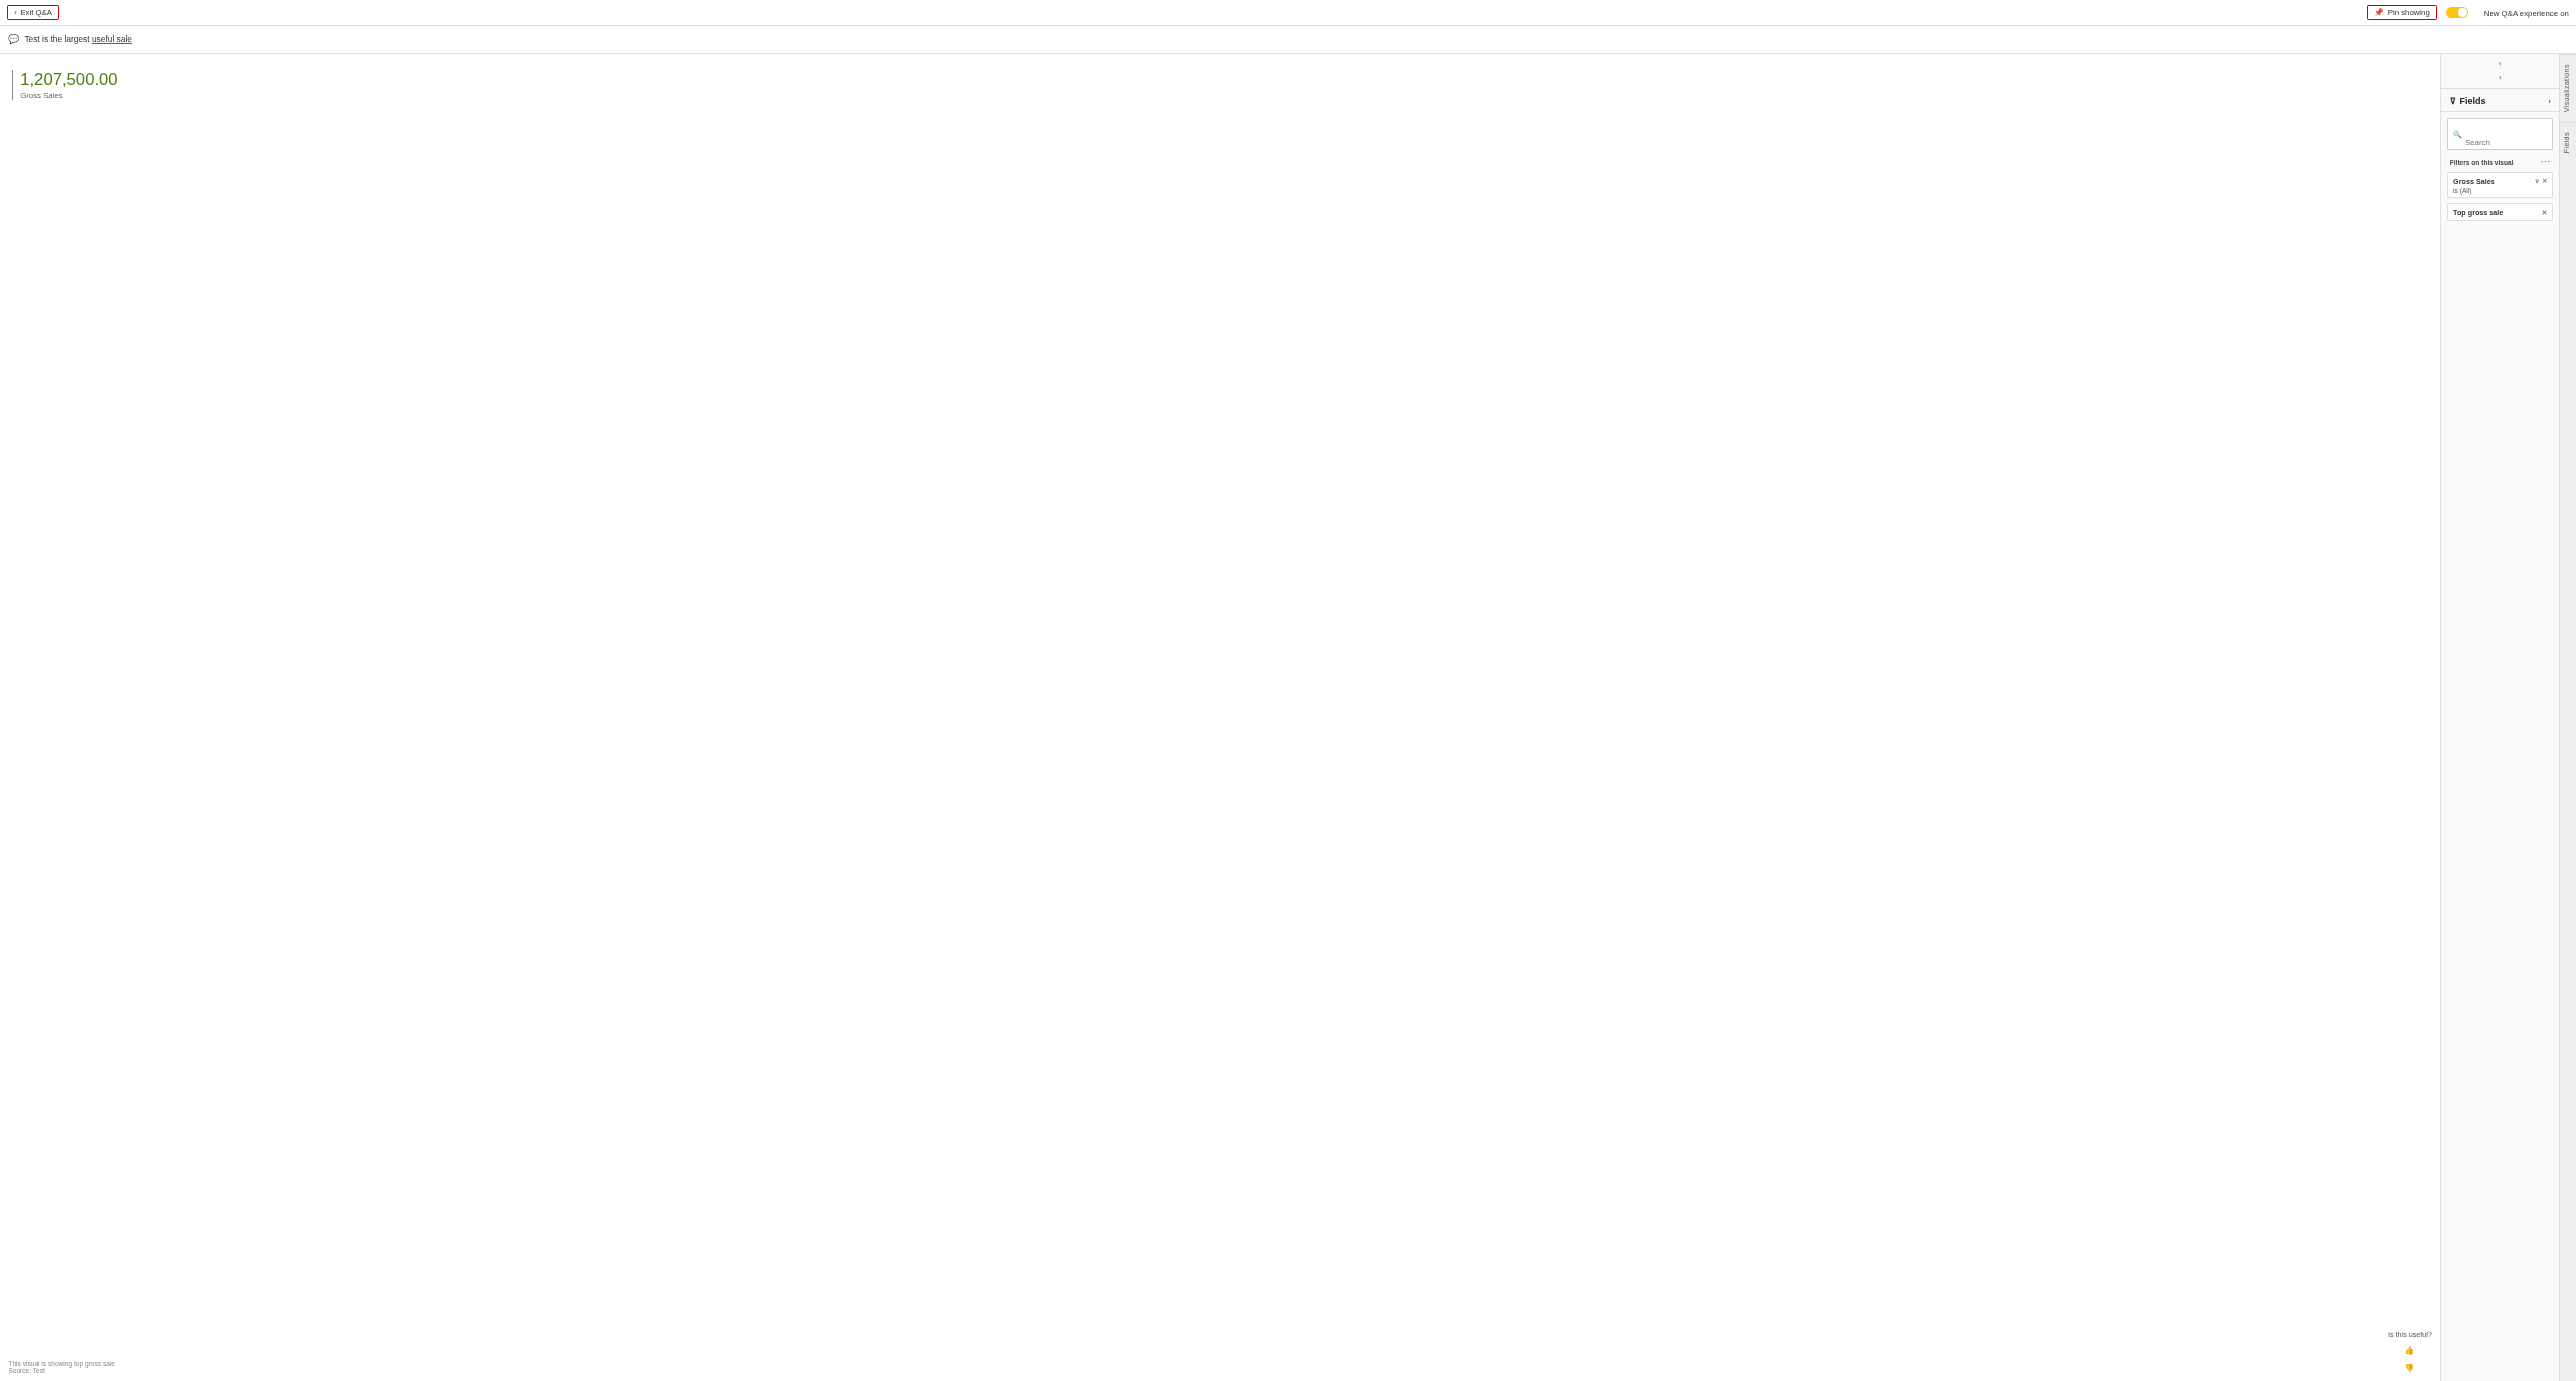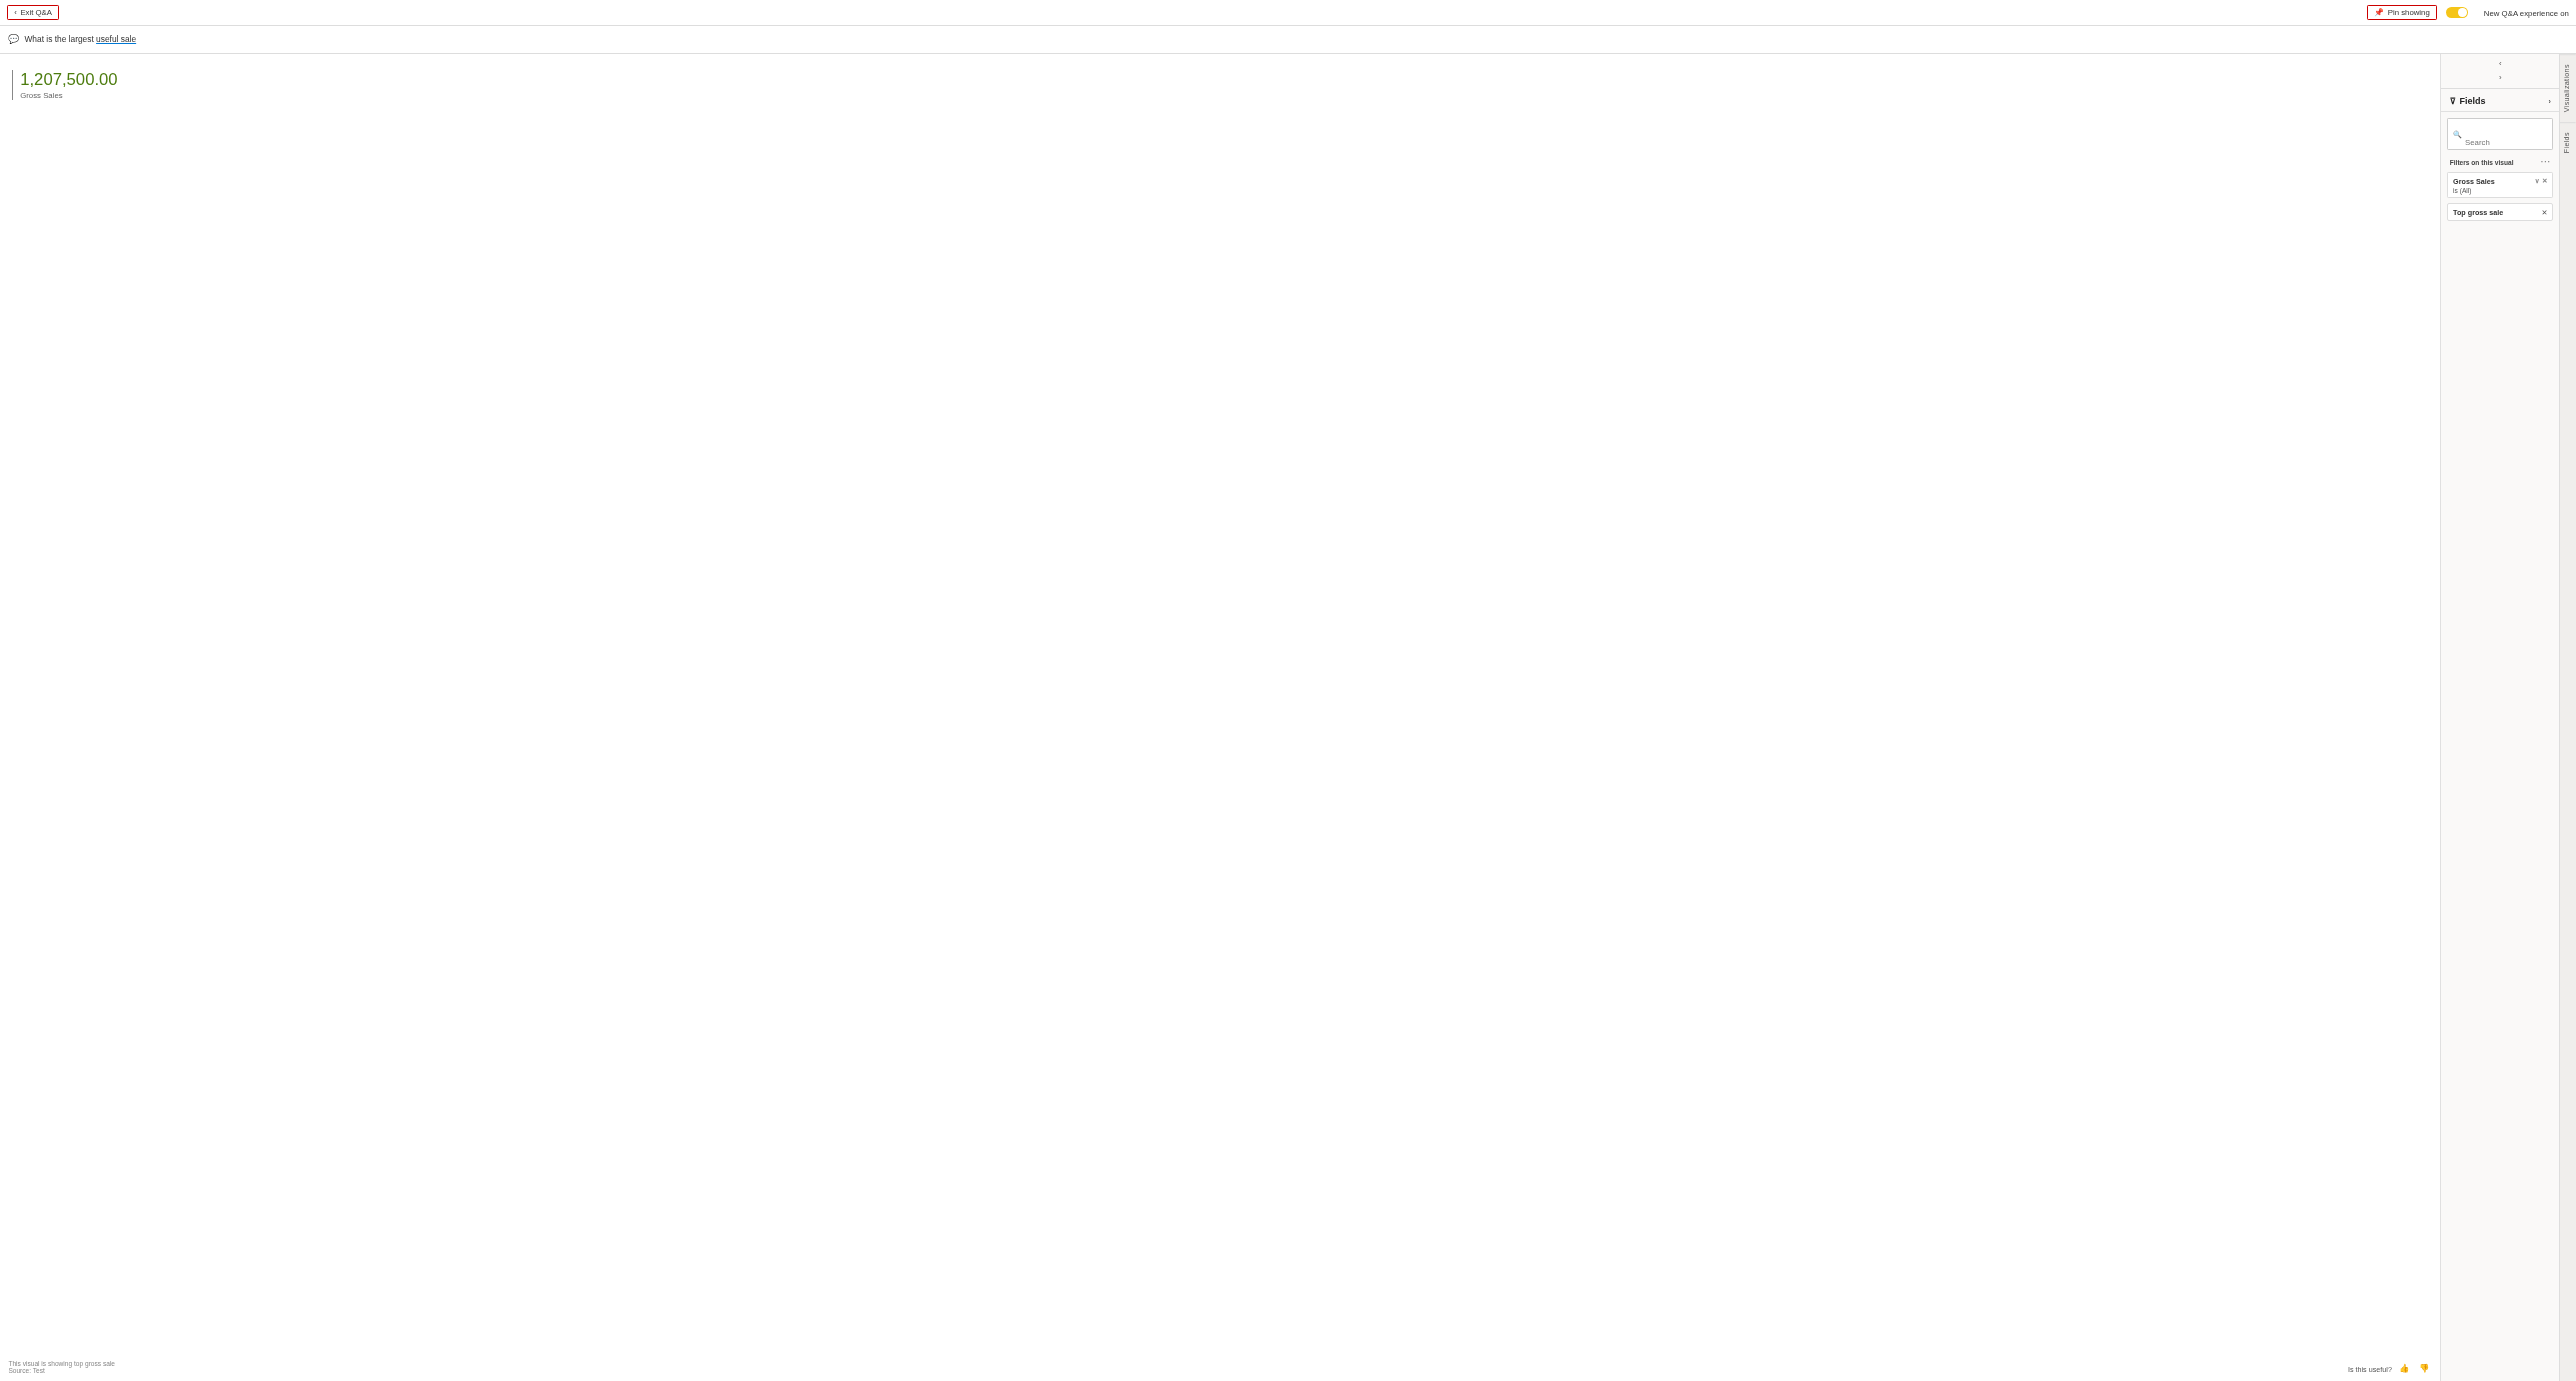--- a/index.html
+++ b/index.html
@@ -154,24 +154,25 @@
       left: 8.4px;
       font-size: 6.6px;
       color: #888;
     }
 
     .feedback-row {
       position: absolute;
       bottom: 7.2px;
       right: 8.4px;
       display: flex;
-      align-items: flex-end;
+      align-items: center;
       gap: 4.8px;
       font-size: 7.2px;
       color: #555;
+      flex-direction: column;
     }
 
     .thumb-btn {
       cursor: pointer;
       font-size: 8.4px;
       color: #555;
       background: none;
       border: none;
       padding: 1.2px 2.4px;
     }
@@ -370,21 +371,21 @@
     <div class="toggle-row">
       <div class="toggle-switch"></div>
       <span>New Q&amp;A experience on</span>
     </div>
   </div>
 </div>
 
 <div class="qna-input-bar">
   <span class="chat-icon">💬</span>
   <span class="qna-text">
-    <span>What is the largest </span><span class="underlined">useful sale</span>
+    <span>Test is the largest </span><span class="underlined">useful sale</span>
   </span>
 </div>
 
 <div class="main-area">
 
   <div class="canvas">
     <div class="value-display">
       <div class="value-number">1,207,500.00</div>
       <div class="value-label">Gross Sales</div>
     </div>

